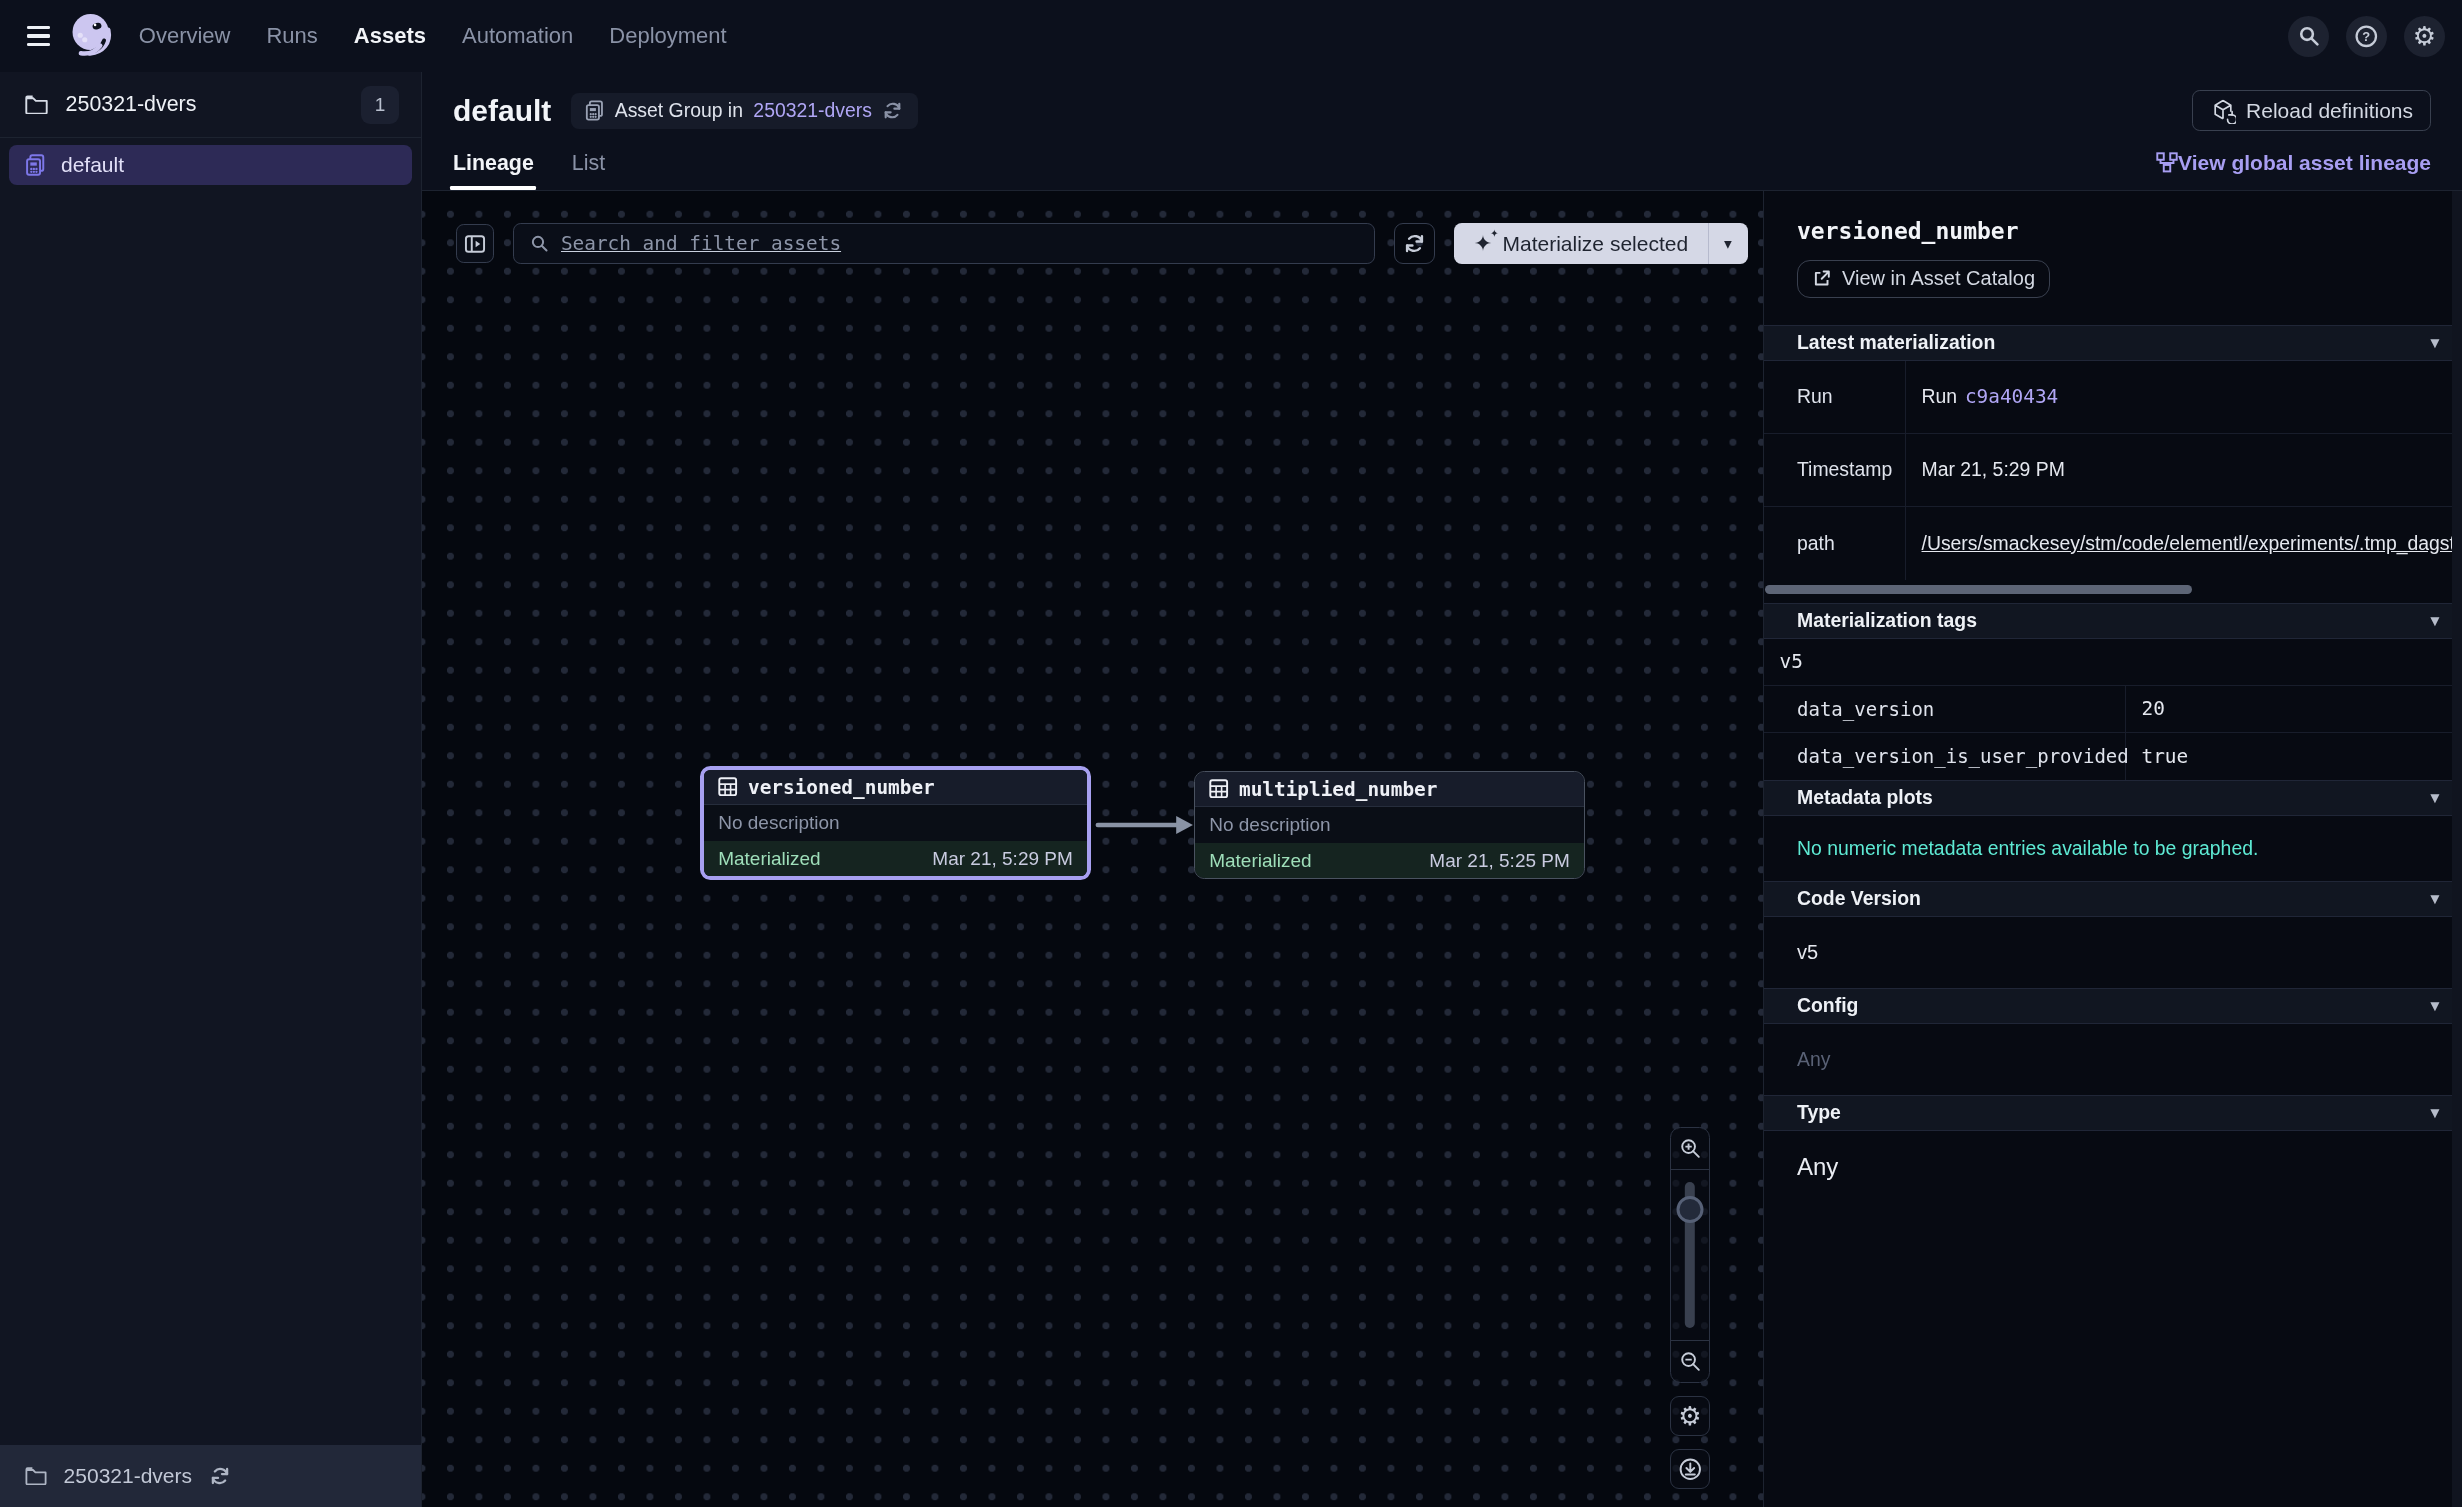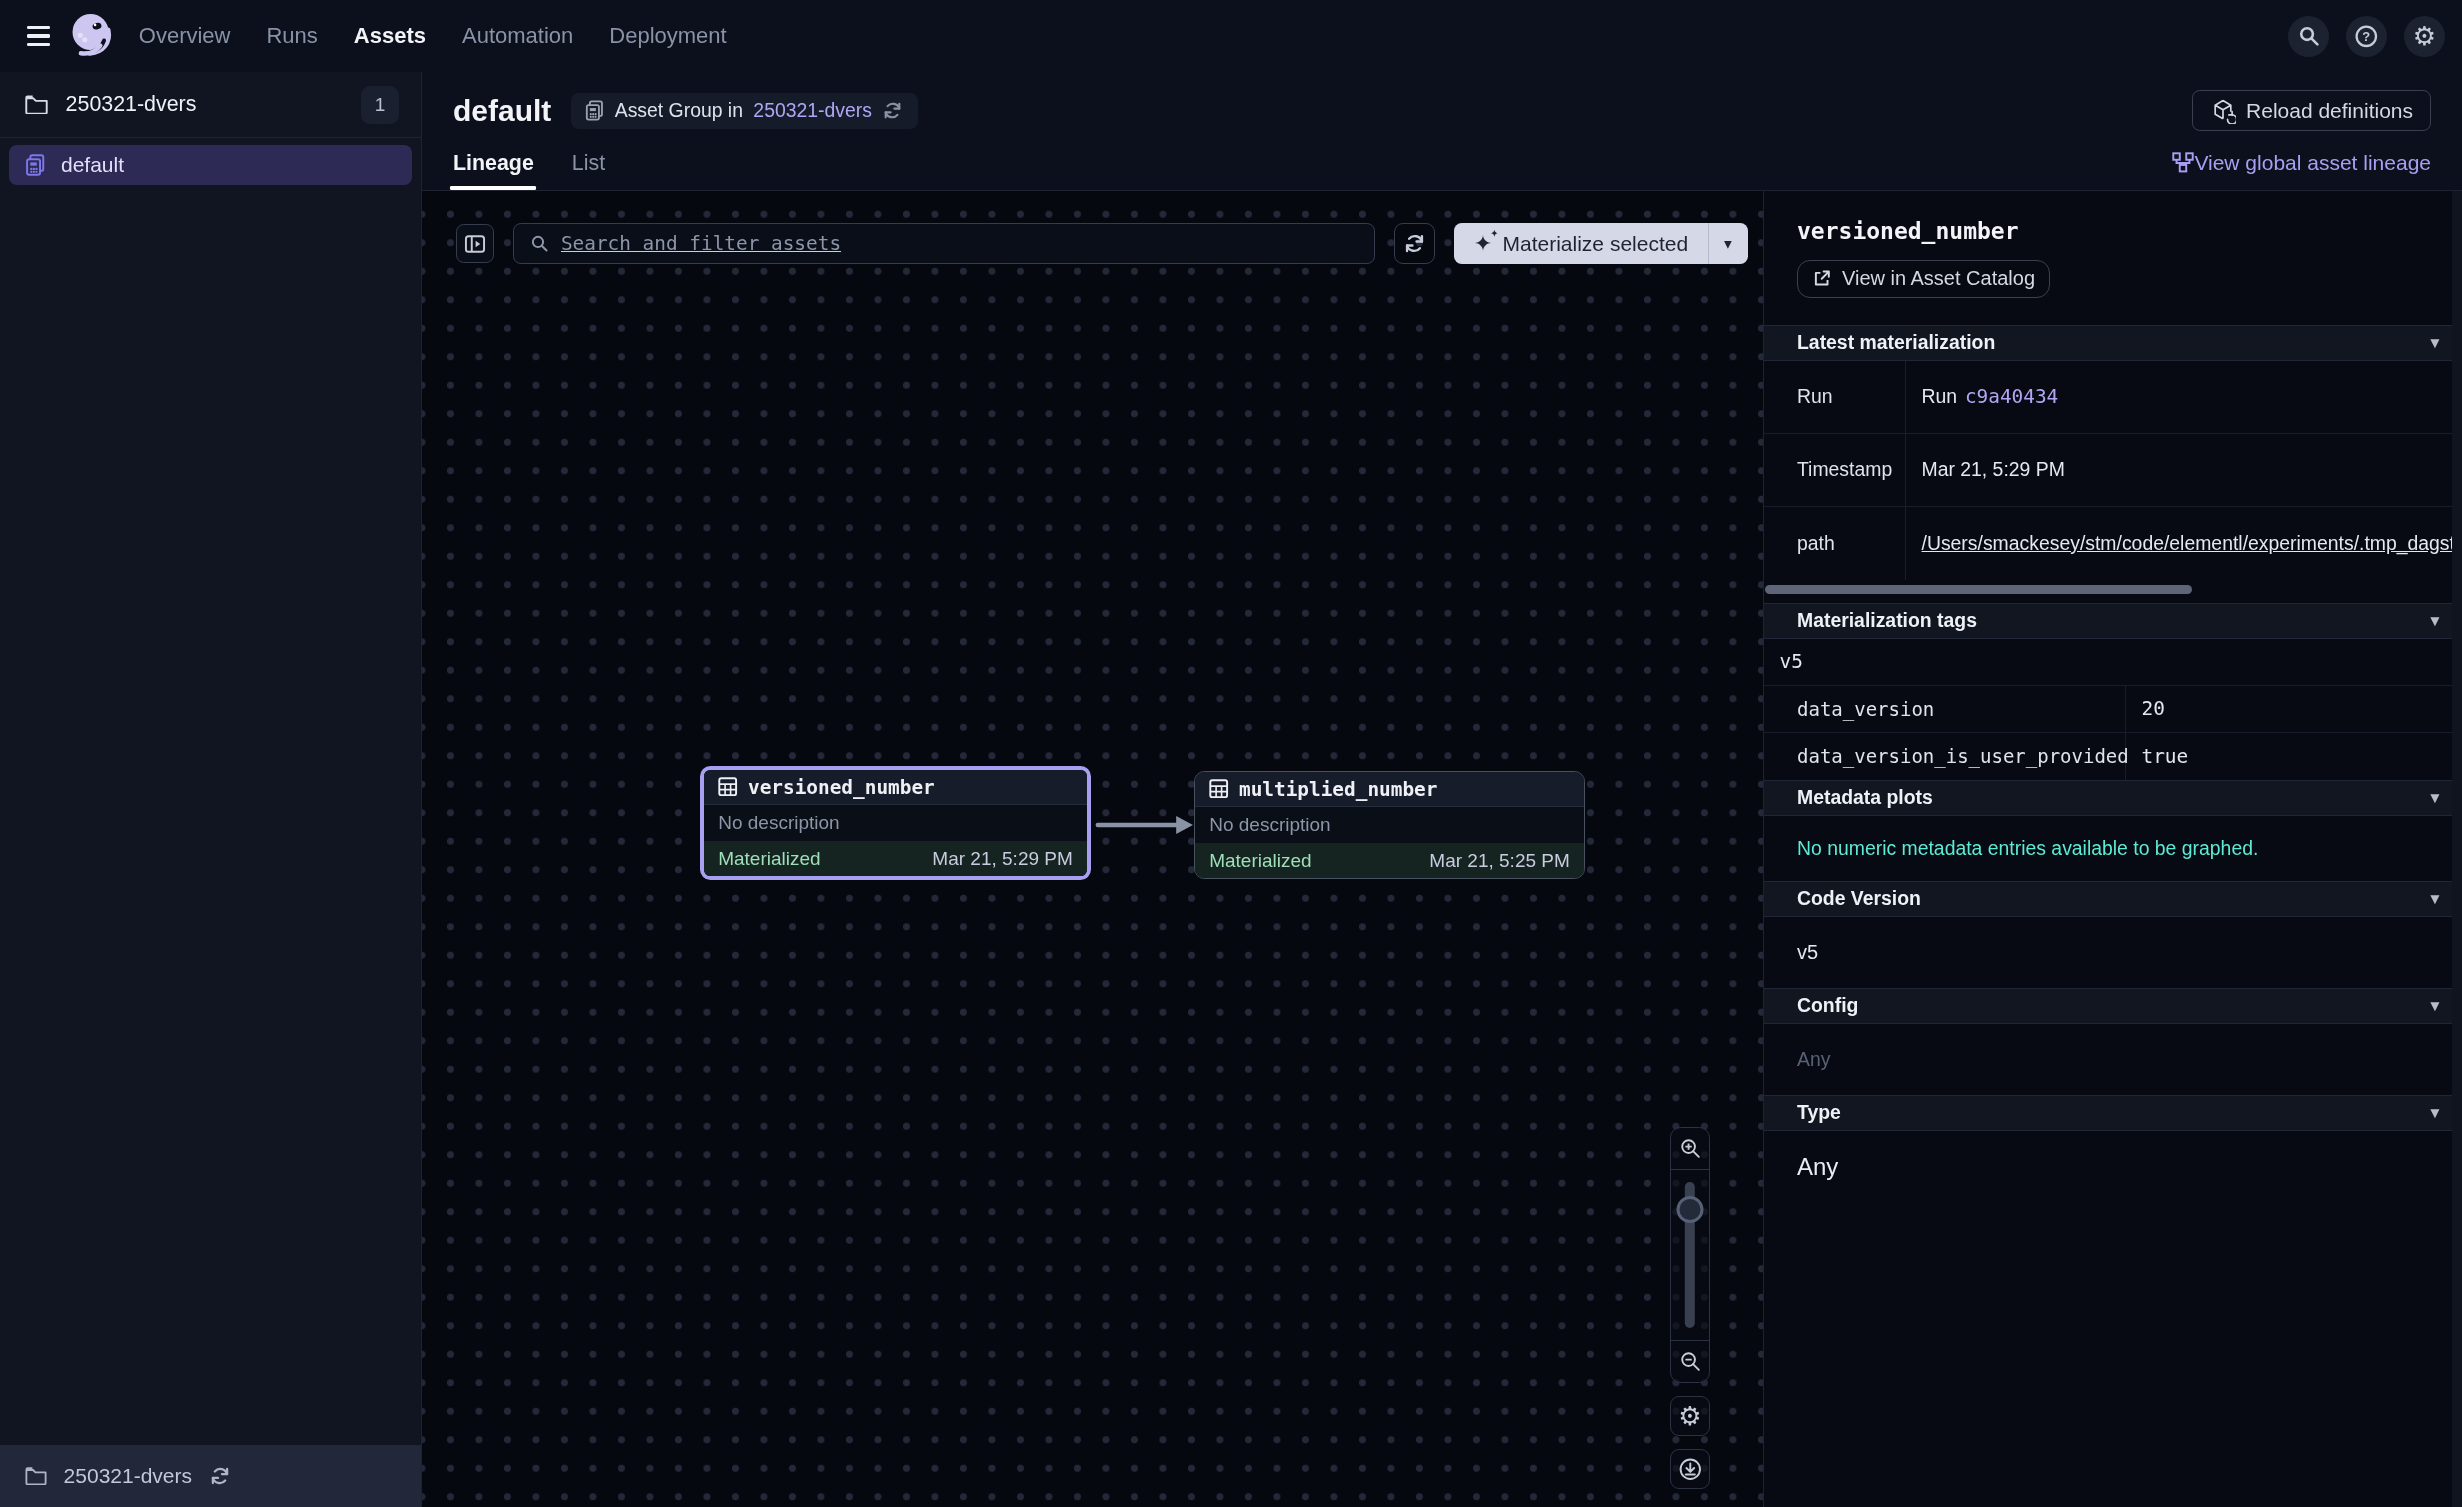--- a/index.html
+++ b/index.html
@@ -64,21 +64,21 @@
   .title-spacer { flex:1; }
   .reload-btn {
     height:41px; border:1.3px solid #39404f; border-radius:7.8px; display:flex; align-items:center;
     gap:10.4px; padding:0 17px; font-size:21px; color:#d3d8e2; cursor:pointer; background:transparent;
   }
   .tab-row { display:flex; align-items:flex-end; padding:0 31px; height:60px; border-bottom:1.3px solid #1d2330; }
   .tab { font-size:21.4px; color:#8a92a6; padding-bottom:14.2px; margin-right:38px; cursor:pointer; position:relative; }
   .tab.active { color:#f2f4f8; font-weight:bold; }
   .tab.active::after { content:""; position:absolute; left:-2.6px; right:-2.6px; bottom:0; height:4.5px; background:#ffffff; border-radius:1.3px; }
   .tab-row-spacer { flex:1; }
-  .global-lineage { display:flex; align-items:center; font-size:21px; color:#a89ef2; padding-bottom:15.5px; cursor:pointer; }
+  .global-lineage { display:flex; align-items:center; font-size:21px; color:#a89ef2; padding-bottom:15.5px; cursor:pointer;font-weight:bold; }
 
   .body-row { flex:1; display:flex; min-height:0; }
 
   
   .graph {
     flex:1; position:relative; overflow:hidden;
     background-color:#05080f;
     background-image:radial-gradient(circle, #232938 3.2px, transparent 3.9px);
     background-size:28.5px 28.5px; background-position:14.2px 9px;
   }

